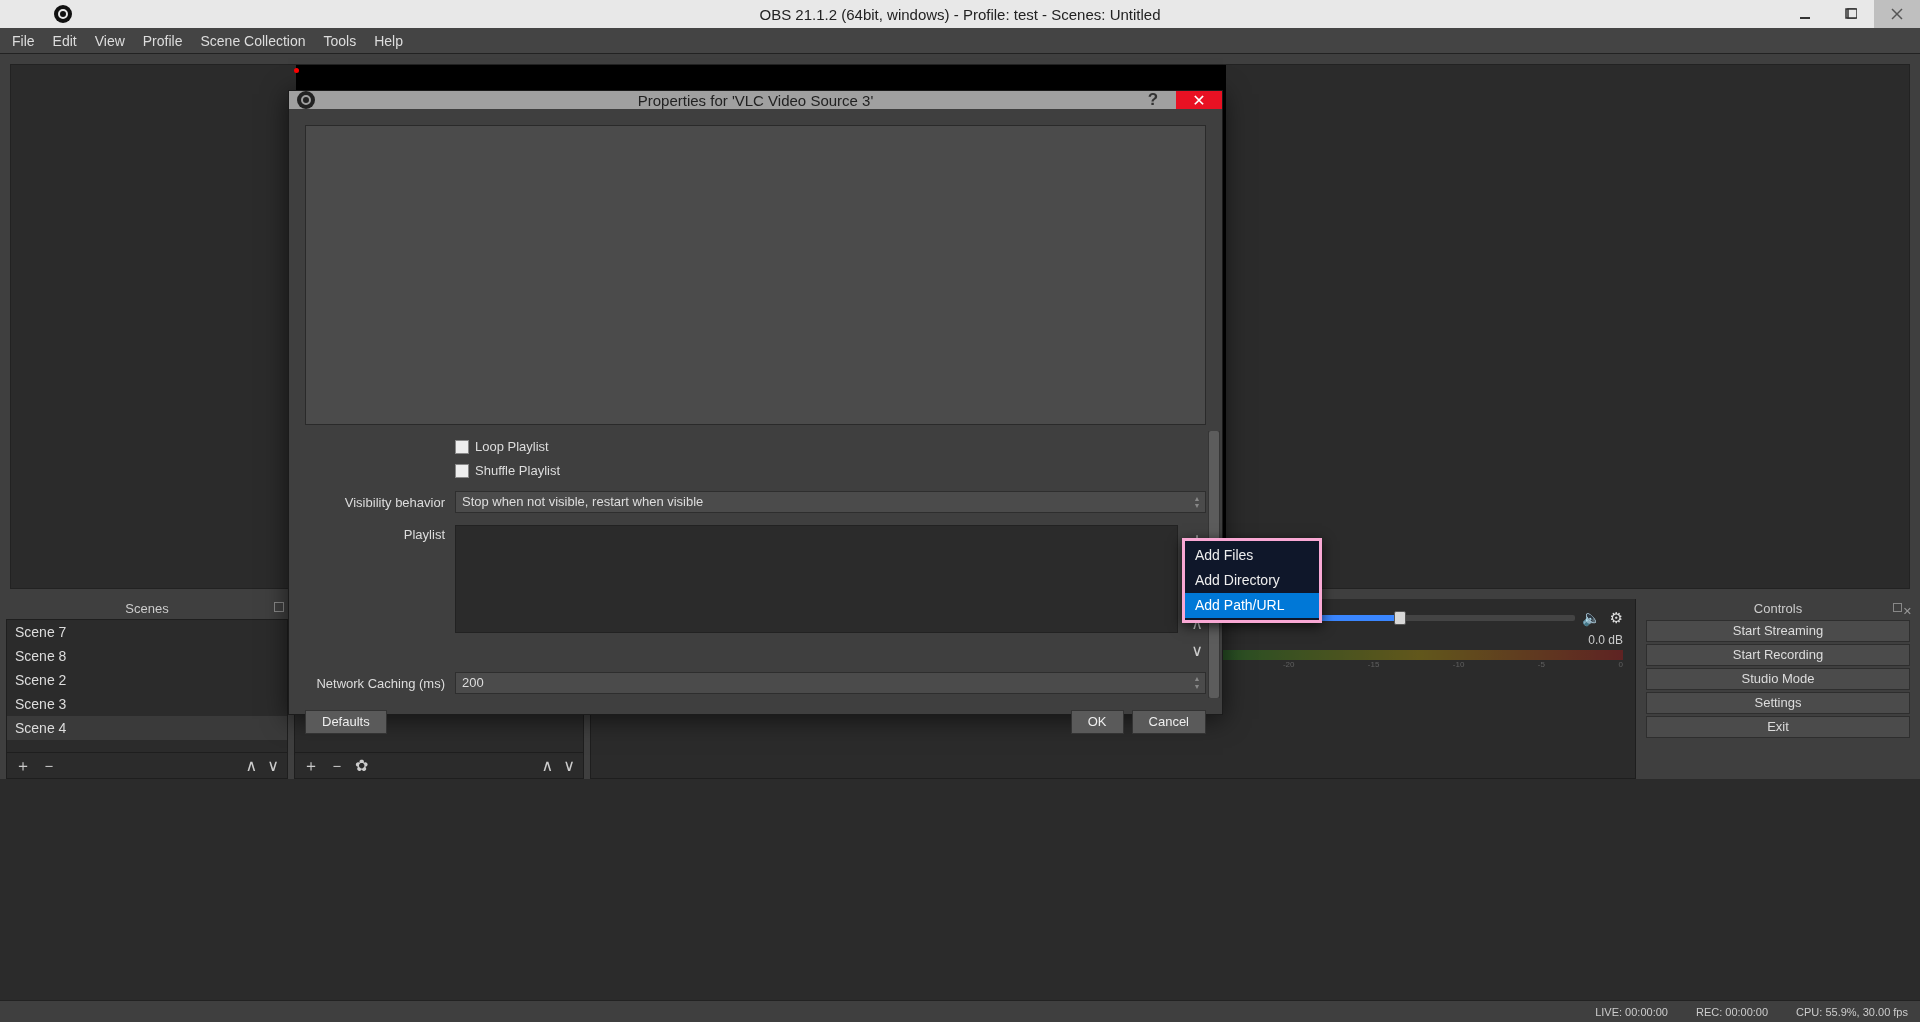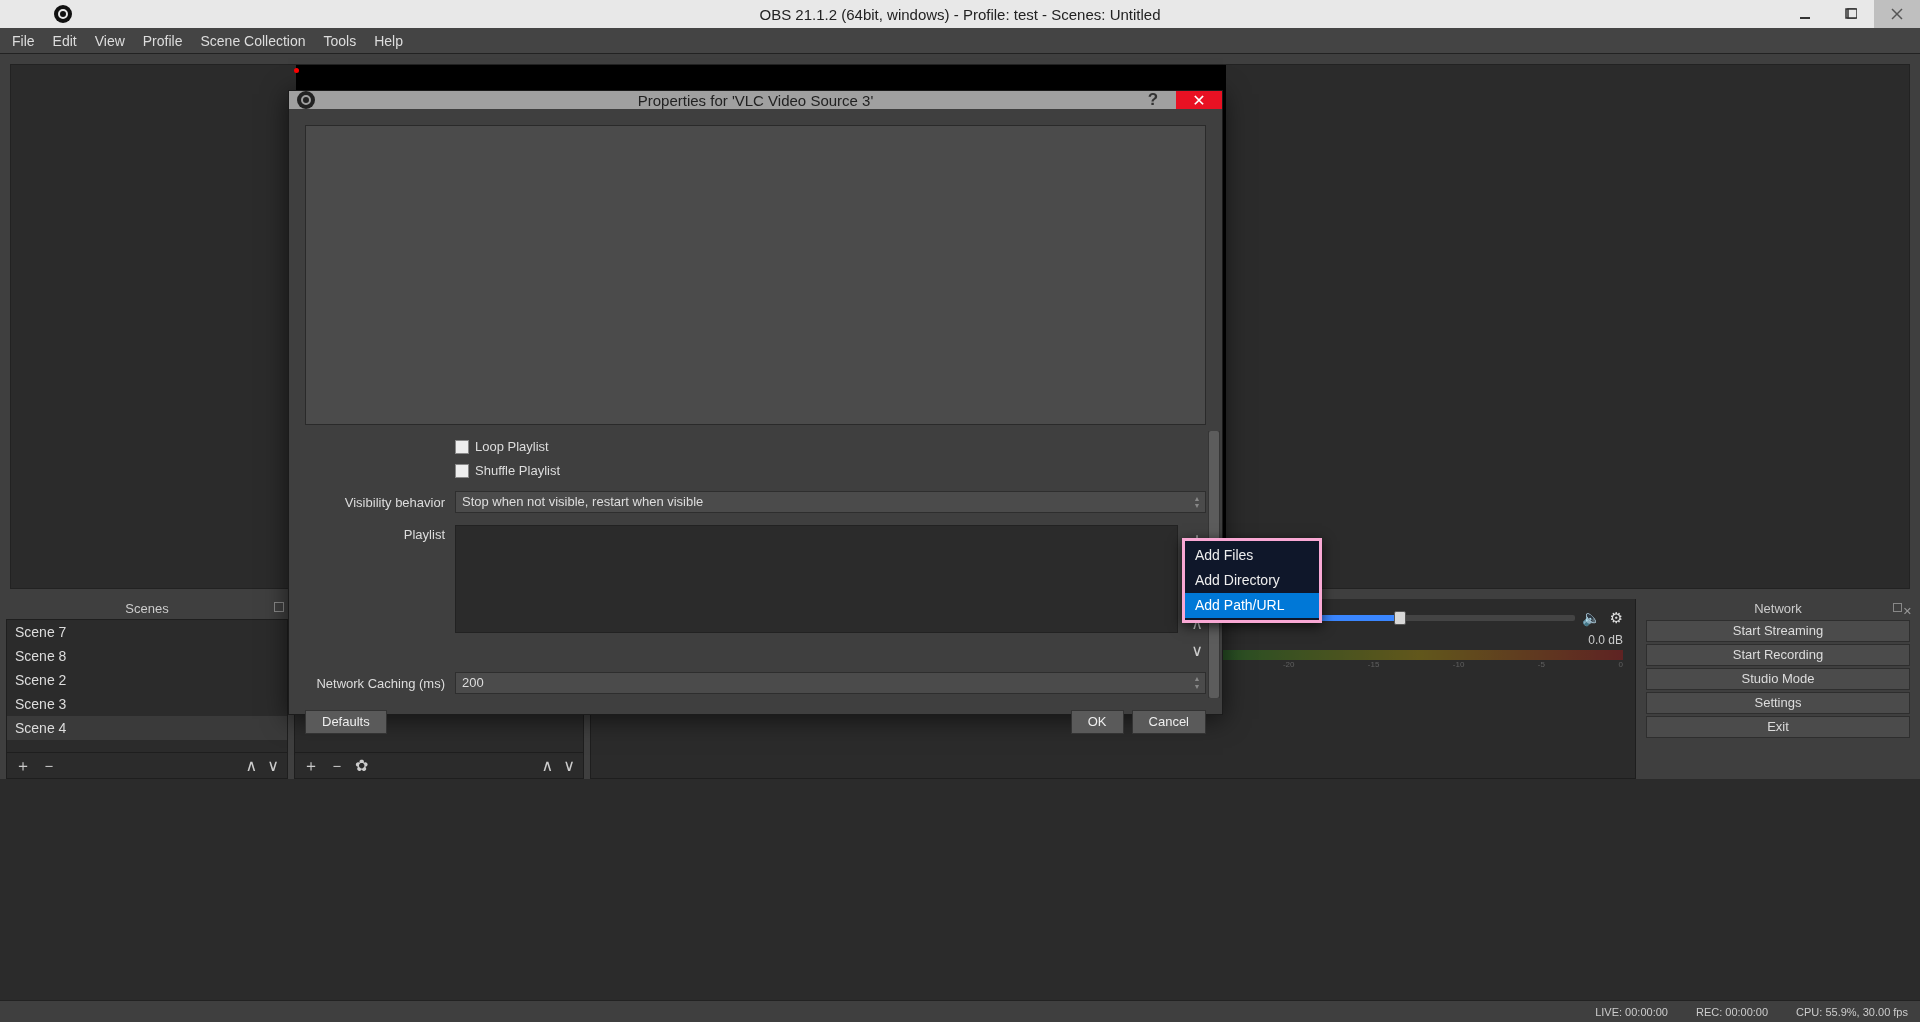--- a/index.html
+++ b/index.html
@@ -214,21 +214,21 @@
               <span>-5</span>
               <span>0</span>
           </div>
         </div>
       </div>
     </div>
   </div>
 
   <div class="dock controls">
     <div class="ctrl-header">
-      <span>Network</span>
+      <span>Controls</span>
       <div class="pop"></div>
       <span class="x">✕</span>
     </div>
     <div class="ctrl-btn">Start Streaming</div>
     <div class="ctrl-btn">Start Recording</div>
     <div class="ctrl-btn">Studio Mode</div>
     <div class="ctrl-btn">Settings</div>
     <div class="ctrl-btn">Exit</div>
   </div>
 </div>

